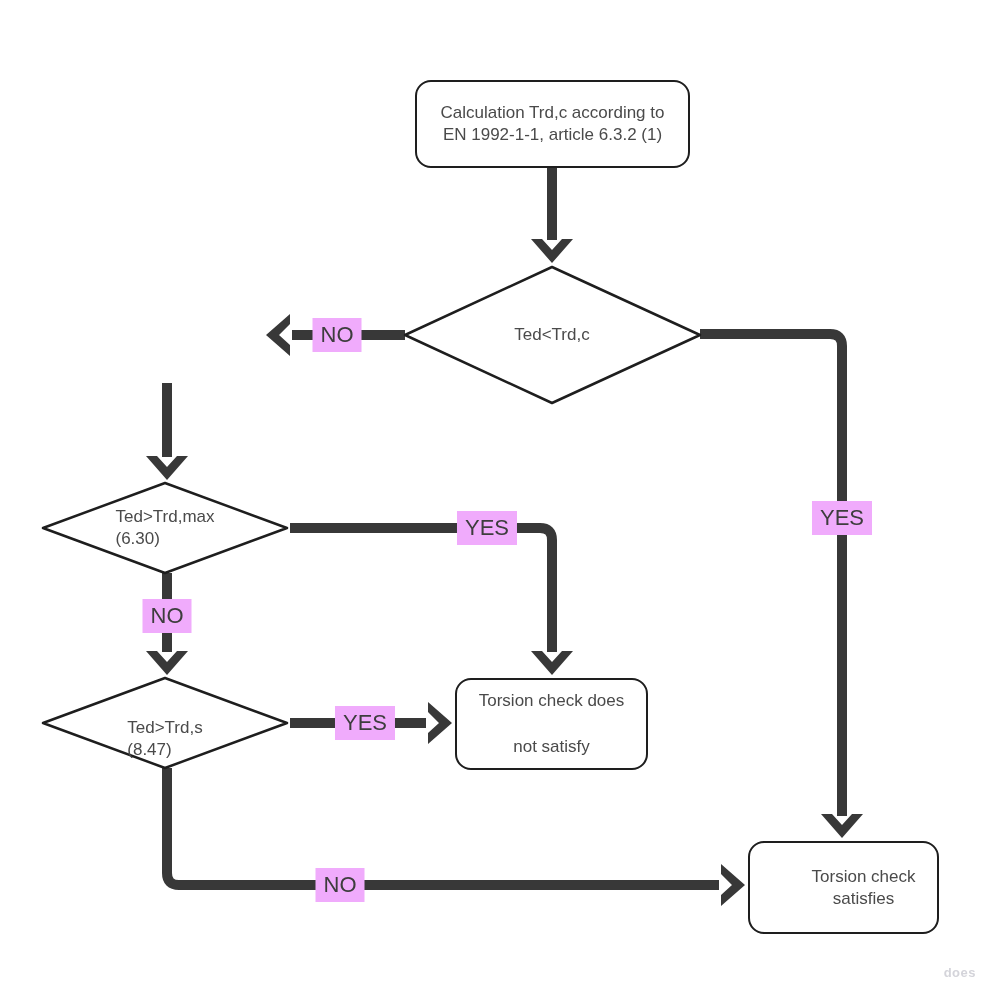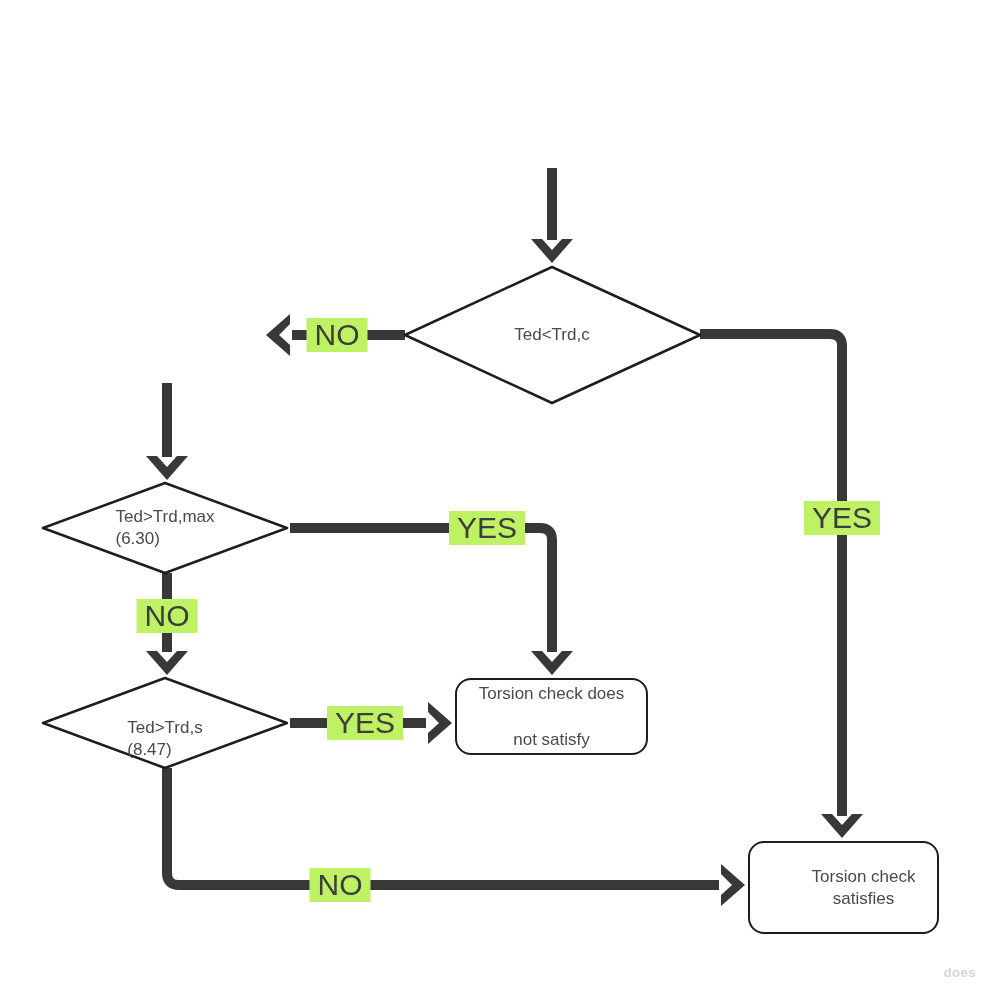--- a/index.html
+++ b/index.html
@@ -51,23 +51,23 @@
     text-align: left;
     color: #4a4a4a;
     font-size: 17px;
     line-height: 22px;
     white-space: nowrap;
   }
   .diamond-label span { display: block; }
   .edge-label {
     position: absolute;
     transform: translate(-50%, -50%);
-    background: #bef264;
+    background: #f0abfc;
     color: #3d3d3d;
-    font-size: 30px;
+    font-size: 22px;
     line-height: 30px;
     padding: 2px 8px;
     white-space: nowrap;
   }
   .watermark {
     position: absolute;
     right: 21px;
     bottom: 22px;
     font-size: 13px;
     font-weight: bold;
@@ -112,23 +112,27 @@
      satisfies box (down, right) --&gt;
     <path class="wire" d="M167 768 V873 Q167 885 179 885 H719"></path>
     <polygon class="chevron" points="721,864 745,885 721,906 721,895 732,885 721,874"></polygon>
 
     
     <polygon class="diamond" points="405,335 552,267 700,335 552,403"></polygon>
     <polygon class="diamond" points="43,528 165,483 287,528 165,573"></polygon>
     <polygon class="diamond" points="43,723 165,678 287,723 165,768"></polygon>
   </svg>
 
+  <div class="node" style="left:415px; top:80px; width:275px; height:88px;">
+    <span>Calculation Trd,c according to</span>
+    <span>EN 1992-1-1, article 6.3.2 (1)</span>
+  </div>
 
 
-  <div class="node" style="left:455px; top:678px; width:193px; height:77px;gap:24px;">
+  <div class="node" style="left:455px; top:678px; width:193px; height:92px;gap:24px;">
     <span>Torsion check does</span>
     <span>not satisfy</span>
   </div>
 
   <div class="node" style="left:748px; top:841px; width:191px; height:93px;padding-left:40px;">
     <span>Torsion check</span>
     <span>satisfies</span>
   </div>
 
   <div class="diamond-label" style="left:552px; top:335px;">Ted&lt;Trd,c</div>

